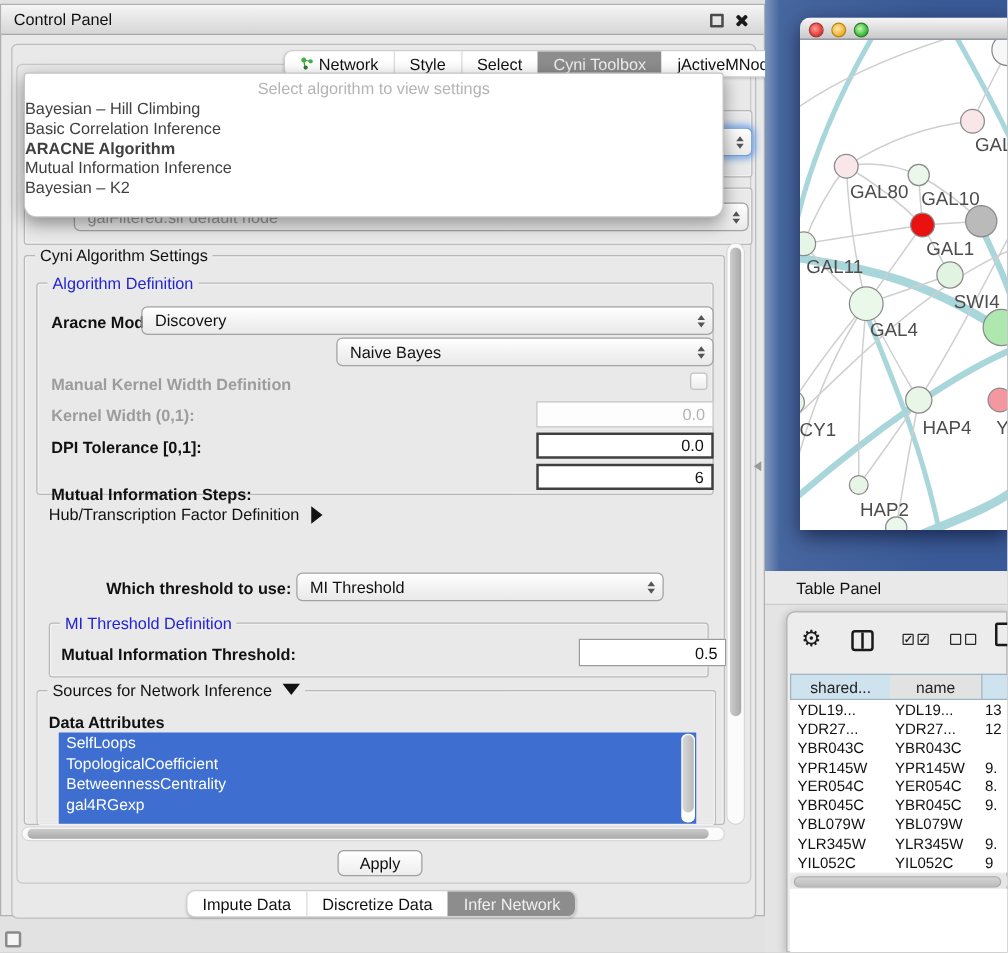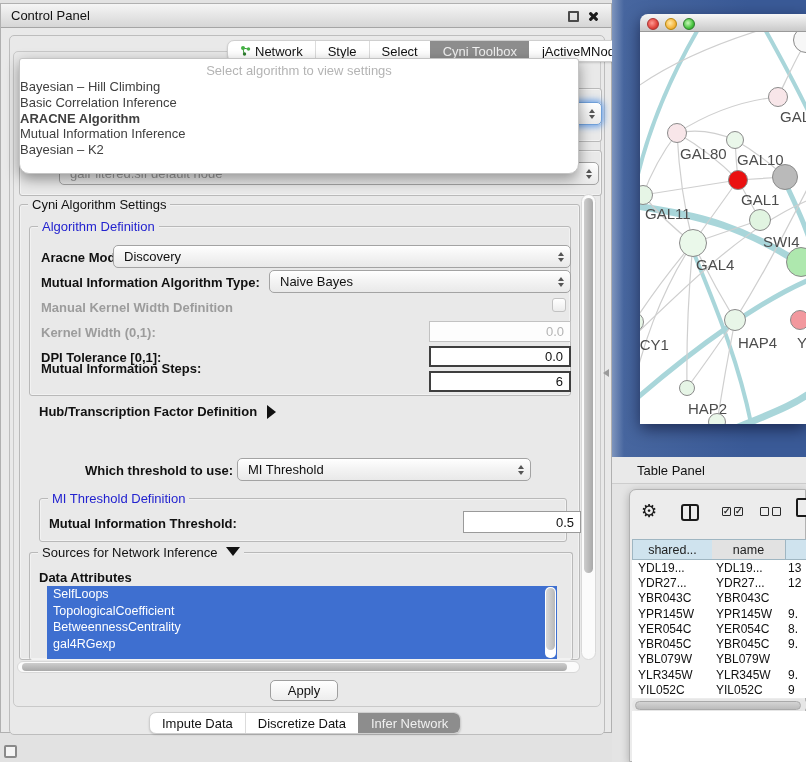--- a/index.html
+++ b/index.html
@@ -38,21 +38,21 @@
   
   .group { position:absolute; border:1px solid #b9b9b9; border-radius:3px;
         box-shadow:inset 0 0 0 1px #f2f2f2; }
   .group-title { position:absolute; top:-8px; left:8px; background:#e9e9e9; padding:0 4px;
         font-size:13px; color:#111; white-space:nowrap; }
   .t-blue  { color:#2323cf; }
   .t-green { color:#17c317; }
 
   .lbl { position:absolute; font-size:13px; font-weight:bold; color:#111; white-space:nowrap; }
   .lbl.dis { color:#9c9c9c; }
-  .lbl.norm { font-weight:bold; }
+  .lbl.norm { font-weight:normal; }
 
   
   .combo { position:absolute; background:linear-gradient(#ffffff,#f4f4f4 45%,#e9e9e9);
         border:1px solid #a3a3a3; border-radius:5px; font-size:13px; color:#111;
         display:flex; align-items:center; padding-left:10px; height:23px;
         box-shadow:inset 0 1px 0 #fff; }
   .combo .stepper { position:absolute; right:6px; top:50%; transform:translateY(-50%);
         display:flex; flex-direction:column; align-items:center; gap:2px; }
   .tri-up   { width:0; height:0; border-left:3px solid transparent; border-right:3px solid transparent;
         border-bottom:4px solid #555; }
@@ -244,39 +244,38 @@
       <span class="group-title t-blue">Algorithm Definition</span>
     </div>
     <span class="lbl" style="left:40px; top:246px;">Aracne Mode:</span>
     <div class="combo" style="left:112px; top:241px; width:458px;">
       <span>Discovery</span>
       <span class="stepper">
           <span class="tri-up"></span>
           <span class="tri-down"></span>
         </span>
     </div>
-    <span class="lbl" style="left:40px; top:271px;">Mutual Information Algorithm Type:</span>
     <div class="combo" style="left:268px; top:266px; width:302px;">
       <span>Naive Bayes</span>
       <span class="stepper">
           <span class="tri-up"></span>
           <span class="tri-down"></span>
         </span>
     </div>
     <span class="lbl dis" style="left:40px; top:296px;">Manual Kernel Width Definition</span>
     <span class="checkbox" style="left:551px; top:294px;"></span>
     <span class="lbl dis" style="left:40px; top:321px;">Kernel Width (0,1):</span>
     <div class="field dis" style="left:428px; top:317px; width:142px;">
       <span>0.0</span>
     </div>
     <span class="lbl" style="left:40px; top:346px;">DPI Tolerance [0,1]:</span>
     <div class="field strong" style="left:428px; top:342px; width:142px;">
       <span>0.0</span>
     </div>
-    <span class="lbl" style="left:40px; top:357px;">Mutual Information Steps:</span>
+    <span class="lbl" style="left:40px; top:384px;">Mutual Information Steps:</span>
     <div class="field strong" style="left:428px; top:367px; width:142px;">
       <span>6</span>
     </div>
 
     <span class="lbl norm" style="left:38px; top:400px;">
       <span>Hub/Transcription Factor Definition</span><span class="arrow-right"></span>
     </span>
 
     <span class="lbl" style="left:84px; top:459px;">Which threshold to use:</span>
     <div class="combo" style="left:236px; top:454px; width:294px;">

